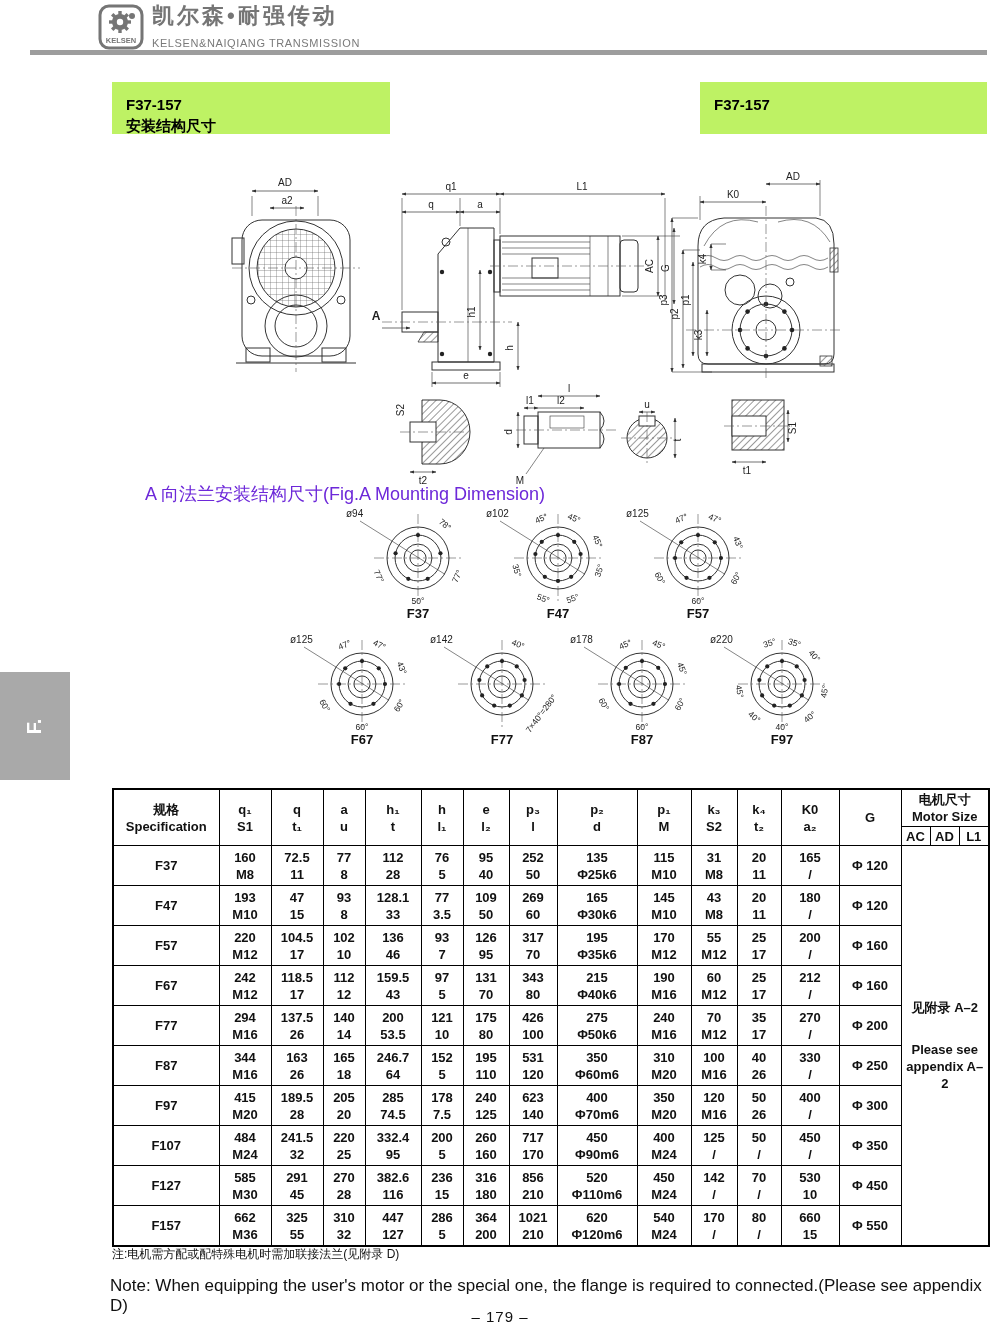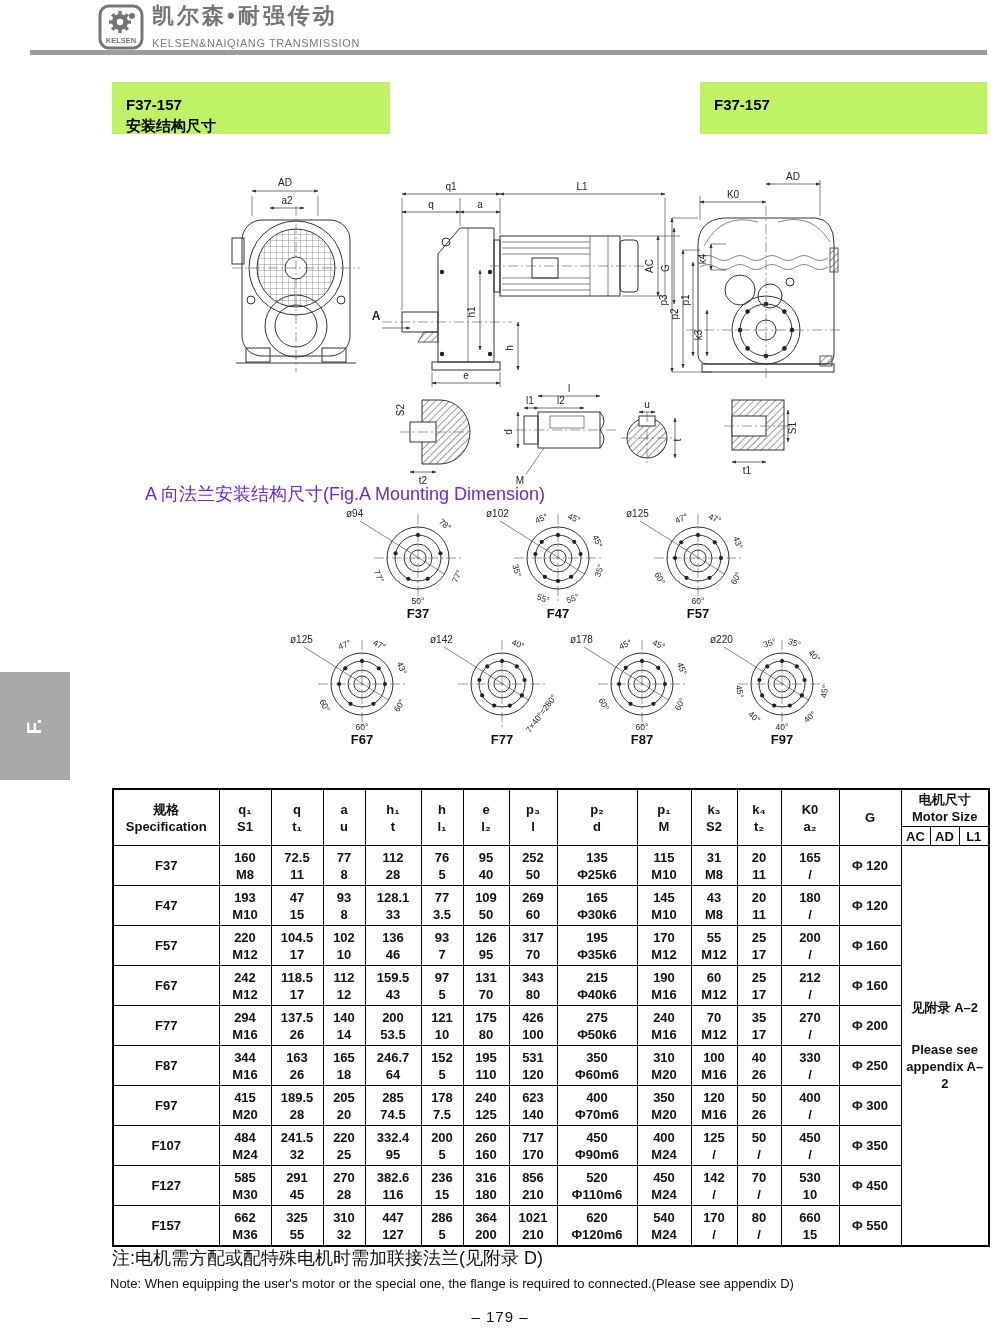--- a/index.html
+++ b/index.html
@@ -39,22 +39,22 @@
   .spec-table{position:absolute;left:112px;top:788px;border-collapse:collapse;table-layout:fixed;border:2px solid #000}
   .spec-table th,.spec-table td{border:1px solid #000;text-align:center;vertical-align:middle;
       font-weight:bold;font-size:13px;padding:0;overflow:hidden}
   .spec-table thead tr:first-child th{height:36px}
   .spec-table thead tr:last-child th{height:18px}
   .spec-table tbody td{height:39px}
   .cellline{line-height:17px}
   .motor-note{font-weight:bold;font-size:13.5px}
   .motor-note .mn-en{margin-top:24px;line-height:17px;padding:0 2px}
   
-  .note-cn{position:absolute;left:112px;top:1246px;font-size:18px;color:#111}
-  .note-en{position:absolute;left:110px;top:1276px;font-size:13px;color:#111}
+  .note-cn{position:absolute;left:112px;top:1246px;font-size:12px;color:#111}
+  .note-en{position:absolute;left:110px;top:1276px;font-size:17px;color:#111}
   .pageno{position:absolute;left:0;top:1308px;width:1000px;text-align:center;font-size:15px;letter-spacing:1px}
 </style>
 </head>
 <body>
 
 <div class="page">
 
   <div class="logo">
     <svg width="46" height="46" viewBox="0 0 46 46">
       <rect x="2" y="2" width="42" height="42" rx="9" fill="none" stroke="#757575" stroke-width="3"></rect>

